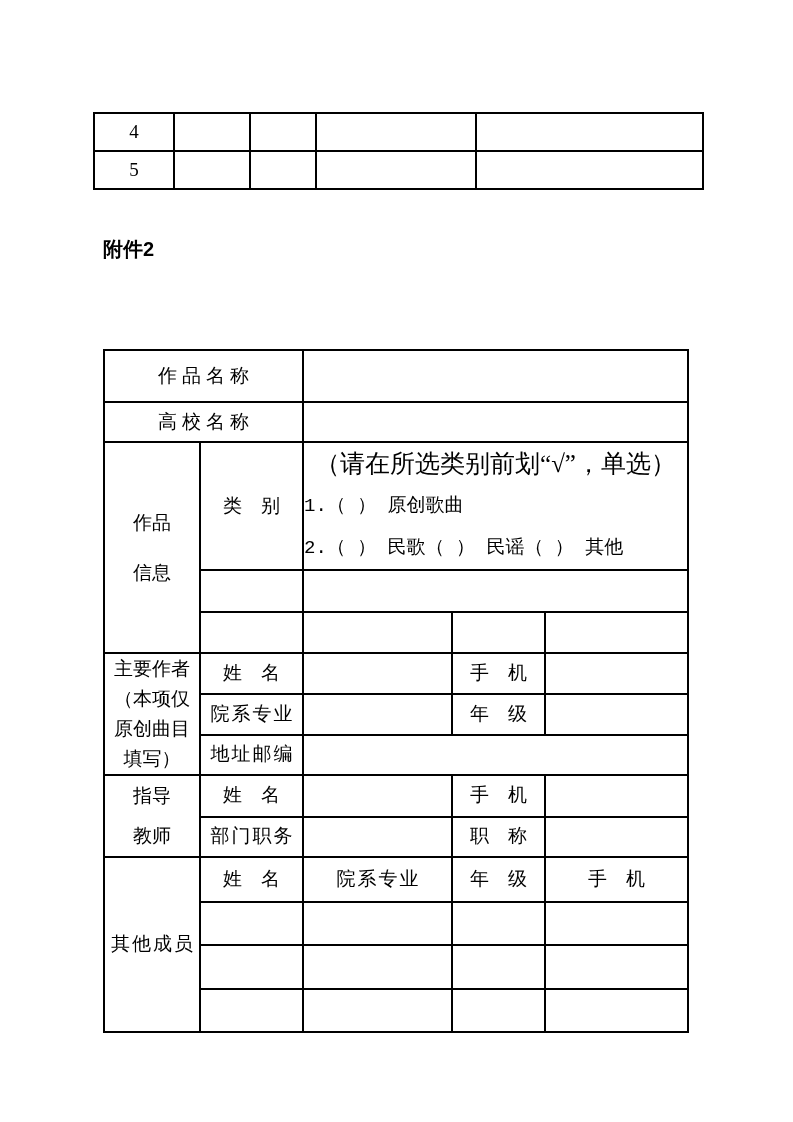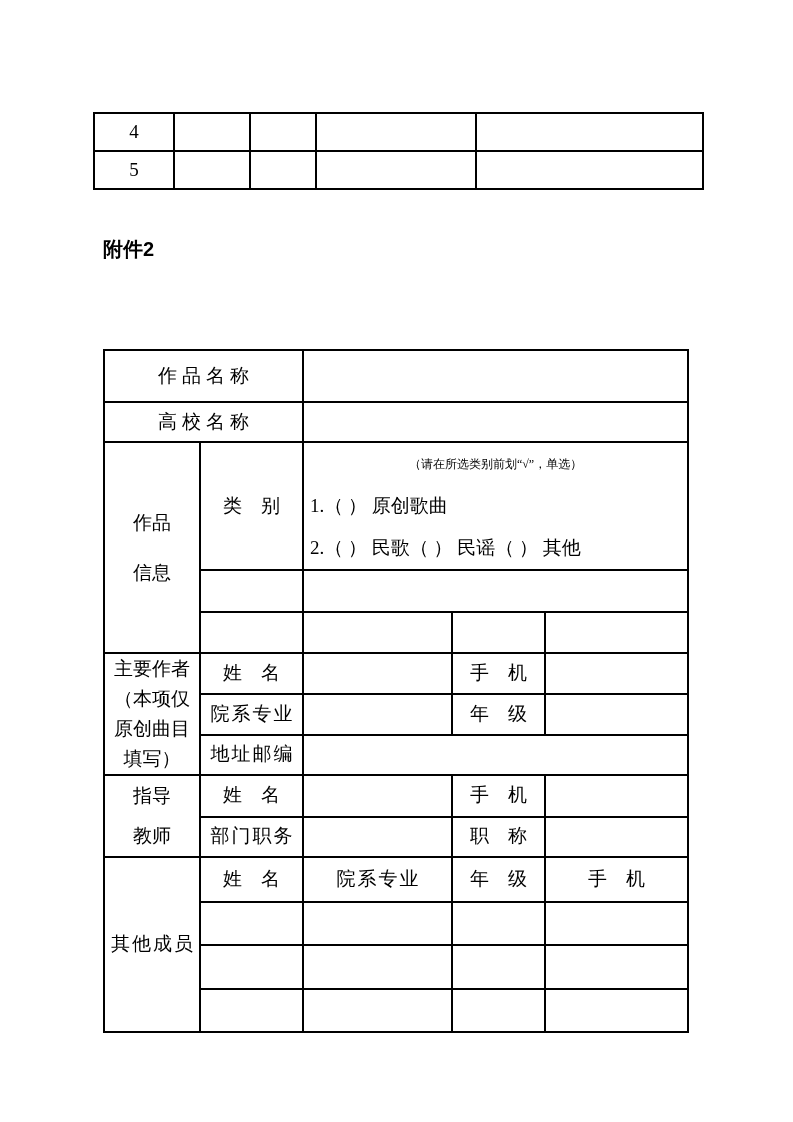--- a/index.html
+++ b/index.html
@@ -21,22 +21,22 @@
       font-family:"Liberation Sans","DejaVu Sans",sans-serif;}
   
   .main-table{position:absolute;left:103px;top:349px;width:584px;}
   .pre{white-space:pre-line;}
   .lh30{line-height:30px;margin-left:8px;}
   .lh40{line-height:40px;}
   .lh50{line-height:50px;}
   .ls5{letter-spacing:5px;text-indent:5px;}
   .ls2{letter-spacing:2px;text-indent:2px;}
   .cat-cell{vertical-align:middle;}
-  .cat-note{text-align:center;line-height:42px;font-size:12px;}
-  .cat-opt{text-align:left;padding-left:6px;line-height:42px;font-size:19px;}
+  .cat-note{text-align:center;line-height:42px;font-size:25px;}
+  .cat-opt{text-align:left;line-height:42px;font-size:19px;font-family:Liberation Mono, monospace;}
 </style>
 </head>
 <body>
 
 <div class="page">
 
   <table class="top-table">
     <colgroup>
       <col style="width:80px">
         <col style="width:76px">

